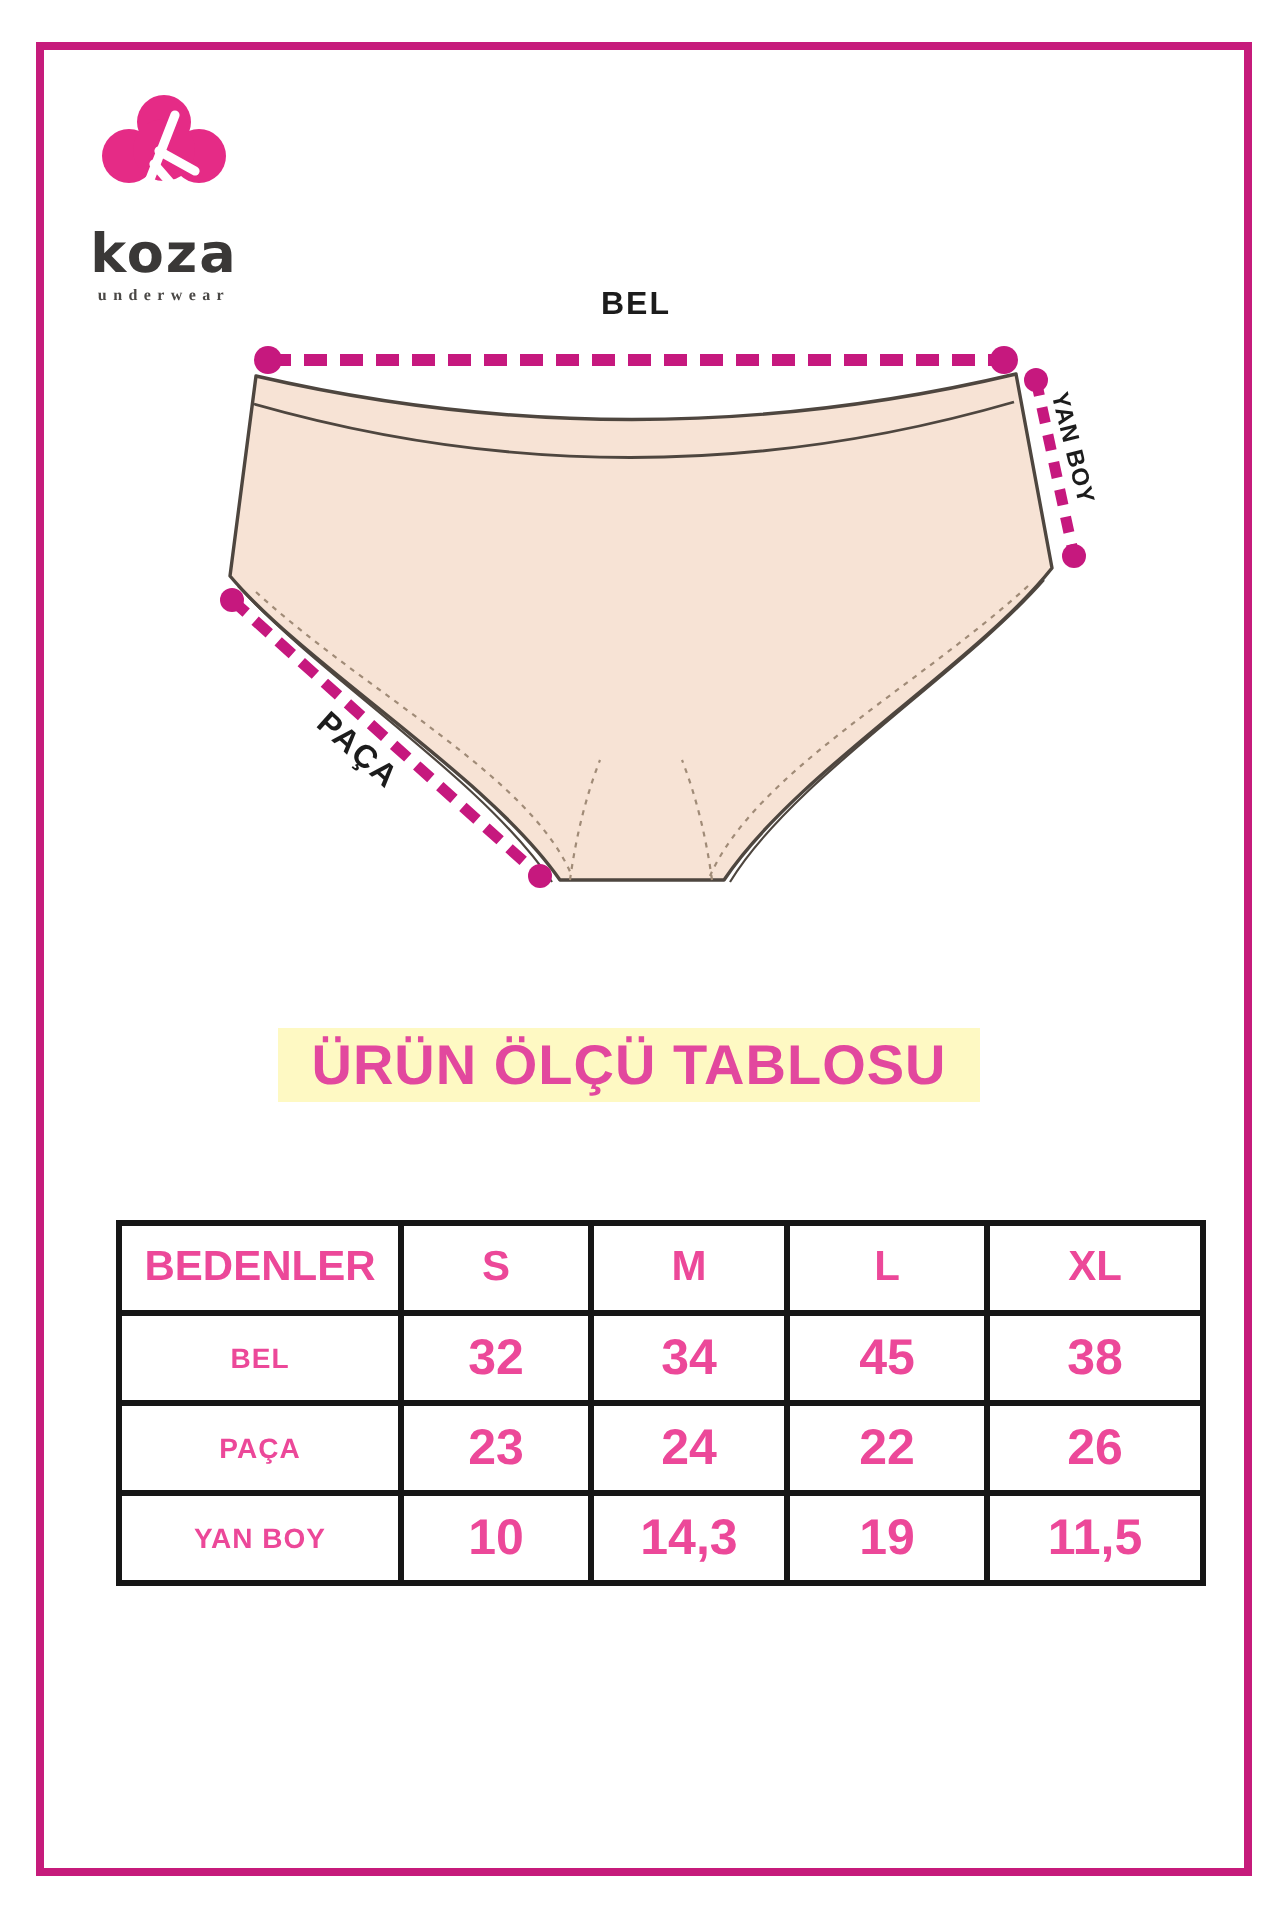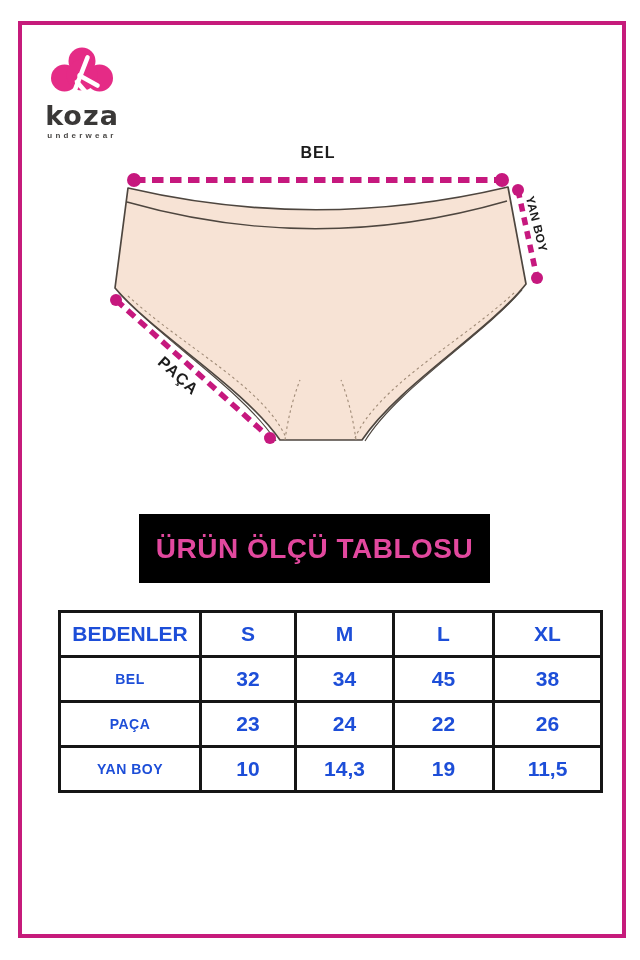--- a/index.html
+++ b/index.html
@@ -9,60 +9,61 @@
   }
   .frame{
     position:absolute;left:18px;top:21px;width:608px;height:917px;
     border:4px solid #c61b7b;box-sizing:border-box;background:transparent;
   }
   
   .logo{position:absolute;left:42px;top:46px;width:80px;text-align:center;}
   .logo svg{display:block;margin:0 auto;}
   .brand-name{
     font-size:27px;font-weight:bold;color:#3a3837;letter-spacing:1px;line-height:1;
-    margin-top:0px;font-family:"DejaVu Sans","Liberation Sans",sans-serif;
+    margin-top:12px;font-family:"DejaVu Sans","Liberation Sans",sans-serif;
   }
   .brand-tagline{
     font-size:8px;font-weight:bold;color:#4a4846;letter-spacing:3.2px;margin-top:2px;
     text-transform:lowercase;
+    font-family:Liberation Serif, serif;
   }
   
   .diagram-svg{position:absolute;left:90px;top:140px;}
   .measure-label{
     position:absolute;font-weight:bold;color:#1c1c1c;letter-spacing:1px;
     white-space:nowrap;
   }
   .bel-label{left:296px;top:144px;width:44px;text-align:center;font-size:16px;}
   .paca-label{left:154px;top:367px;font-size:16px;transform:rotate(42deg);transform-origin:center;}
   .yanboy-label{left:508px;top:217px;font-size:12px;letter-spacing:0.5px;transform:rotate(76deg);transform-origin:center;}
   
   .banner{
-    position:absolute;left:139px;top:514px;width:351px;height:69px;
-    background:#000000;display:flex;align-items:center;justify-content:center;
+    position:absolute;left:139px;top:514px;width:351px;height:37px;
+    background:#fef9c3;display:flex;align-items:center;justify-content:center;
   }
   .banner-title{
     font-size:28px;font-weight:bold;color:#e2489e;letter-spacing:0.5px;white-space:nowrap;
   }
   
   .size-table{
     position:absolute;left:58px;top:610px;width:527px;border-collapse:collapse;
     table-layout:fixed;background:#ffffff;
   }
   .size-table th,.size-table td{
     border:3px solid #161616;text-align:center;vertical-align:middle;
-    height:42px;padding:0;font-weight:bold;color:#1d4ed8;
+    height:42px;padding:0;font-weight:bold;color:#ec4899;
   }
   .size-table .col-label{width:138px;}
   .size-table .col-s{width:92px;}
   .size-table .col-m{width:95px;}
   .size-table .col-l{width:97px;}
   .size-table .col-xl{width:105px;}
   .size-table th{font-size:21px;}
   .size-table td.row-label{font-size:14px;letter-spacing:0.5px;}
-  .size-table td.value{font-size:21px;}
+  .size-table td.value{font-size:25px;}
 </style>
 </head>
 <body>
 
 <div class="frame"></div>
 
 <div class="logo">
   <svg width="64" height="56" viewBox="0 0 64 56">
     <g fill="#e52b86">
       <circle cx="32" cy="15" r="13.5"></circle>

